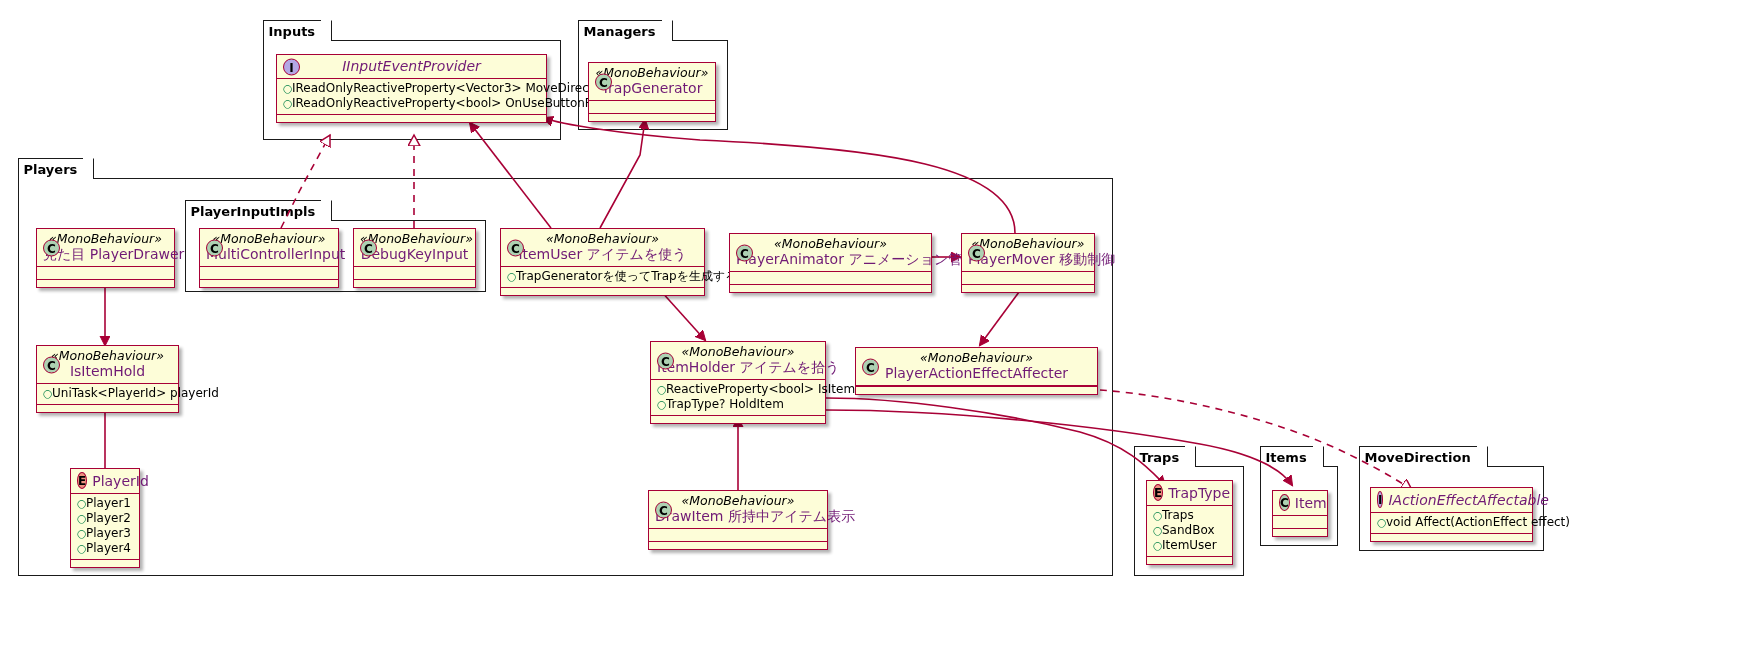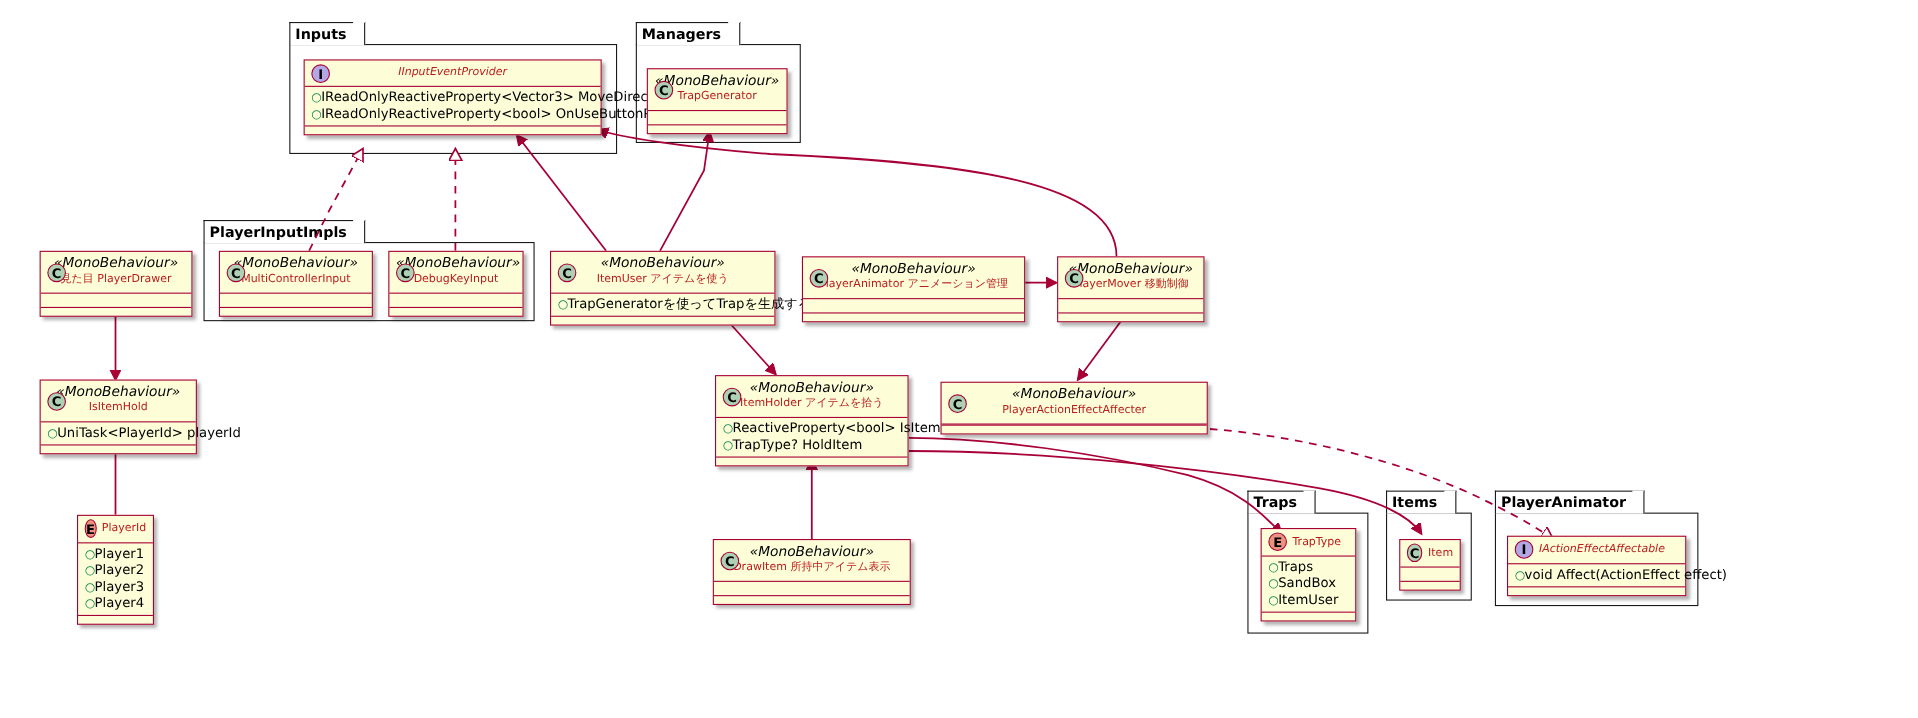--- a/index.html
+++ b/index.html
@@ -18,21 +18,21 @@
 
   
   .cls{position:absolute;box-sizing:border-box;background:#fdfdd8;border:1.6px solid #a80036;
        box-shadow:3px 3px 3px rgba(0,0,0,0.30);z-index:5;}
   .cls .hdr{padding:3px 6px 4px 6px;text-align:center;position:relative;min-height:16px;}
   .cls .sep{height:0;border-top:1.6px solid #a80036;}
   .cls .body{padding:2px 5px 3px 5px;min-height:7px;}
   .cls .foot{padding:0;min-height:7px;}
 
   .stereo{font-style:italic;font-size:12.5px;color:#000;line-height:14px;white-space:nowrap;}
-  .cname{font-size:10px;color:#b91c1c;line-height:16px;white-space:nowrap;}
+  .cname{font-size:14px;color:#701a75;line-height:16px;white-space:nowrap;}
   .cname.ital{font-style:italic;}
   .attr{font-size:12px;color:#000;line-height:15px;white-space:nowrap;padding-left:1px;}
   .attr .dot{display:inline-block;width:9px;text-align:center;color:#038048;font-size:11px;}
 
   
   .badge{display:inline-block;width:17px;height:17px;border-radius:50%;
          font-size:12px;font-weight:bold;line-height:17px;text-align:center;
          box-sizing:border-box;vertical-align:middle;}
   .badge.C{background:#ADD1B2;border:1.3px solid #A80036;color:#000;}
   .badge.I{background:#B4A7E5;border:1.3px solid #A80036;color:#000;}
@@ -102,20 +102,25 @@
   <div class="pkg-shadow" style="left:268px;top:141px;width:302px;height:4px;"></div>
 
   <div class="pkg" style="left:578px;top:40px;width:150px;height:90px;">
     <div class="pkg-tab">
       <span>Managers</span>
     </div>
   </div>
   <div class="pkg-shadow" style="left:733px;top:45px;width:4px;height:90px;"></div>
   <div class="pkg-shadow" style="left:583px;top:131px;width:154px;height:4px;"></div>
 
+  <div class="pkg" style="left:18px;top:178px;width:1095px;height:398px;">
+    <div class="pkg-tab">
+      <span>Players</span>
+    </div>
+  </div>
   <div class="pkg-shadow" style="left:1118px;top:183px;width:4px;height:398px;"></div>
   <div class="pkg-shadow" style="left:23px;top:577px;width:1099px;height:4px;"></div>
 
   <div class="pkg" style="left:185px;top:220px;width:301px;height:72px;">
     <div class="pkg-tab">
       <span>PlayerInputImpls</span>
     </div>
   </div>
   <div class="pkg-shadow" style="left:491px;top:225px;width:4px;height:72px;"></div>
   <div class="pkg-shadow" style="left:190px;top:293px;width:305px;height:4px;"></div>
@@ -131,21 +136,21 @@
   <div class="pkg" style="left:1260px;top:466px;width:78px;height:80px;">
     <div class="pkg-tab">
       <span>Items</span>
     </div>
   </div>
   <div class="pkg-shadow" style="left:1343px;top:471px;width:4px;height:80px;"></div>
   <div class="pkg-shadow" style="left:1265px;top:547px;width:82px;height:4px;"></div>
 
   <div class="pkg" style="left:1359px;top:466px;width:185px;height:85px;">
     <div class="pkg-tab">
-      <span>PlayerAnimator</span>
+      <span>MoveDirection</span>
     </div>
   </div>
   <div class="pkg-shadow" style="left:1549px;top:471px;width:4px;height:85px;"></div>
   <div class="pkg-shadow" style="left:1364px;top:552px;width:189px;height:4px;"></div>
 
   <div class="cls" style="left:276px;top:54px;width:271px;">
     <div class="hdr">
       <span class="badge I">I</span>
       <div class="cname ital">IInputEventProvider</div>
     </div>

